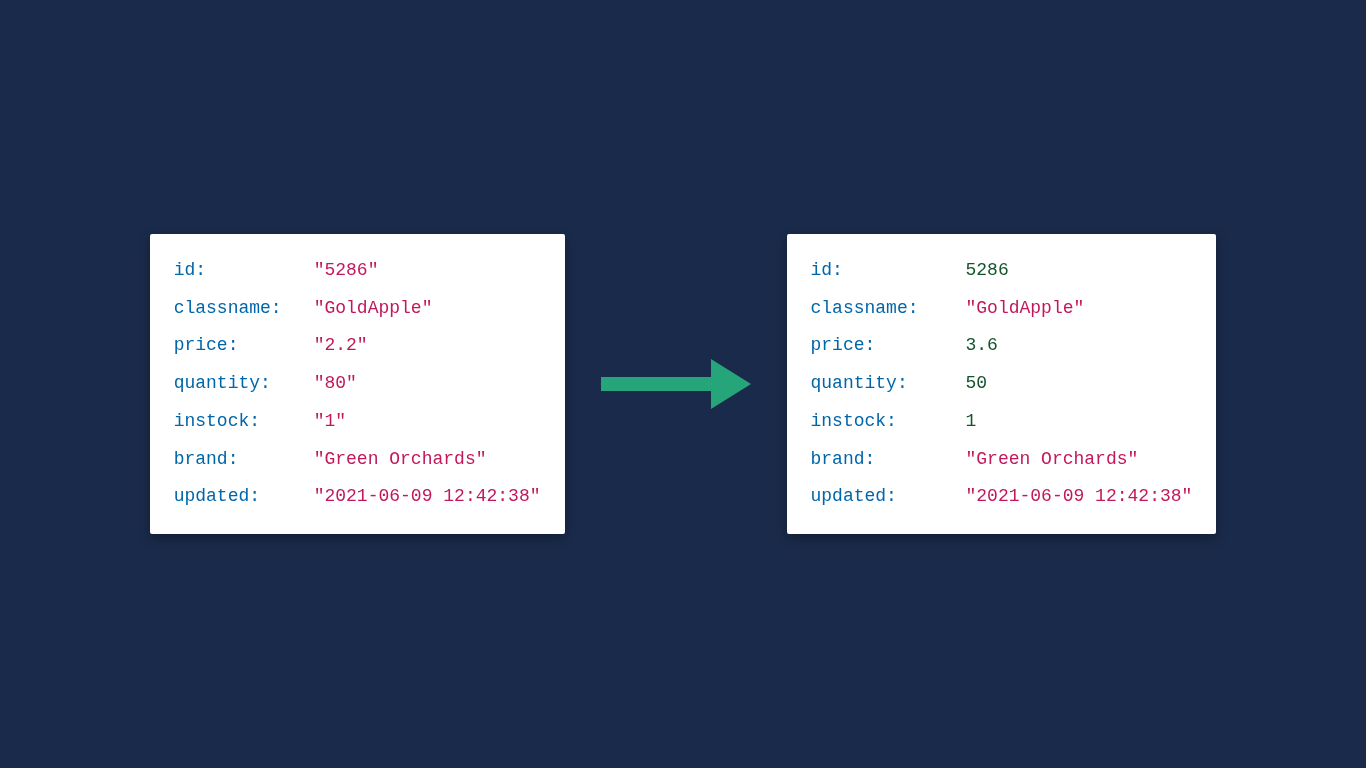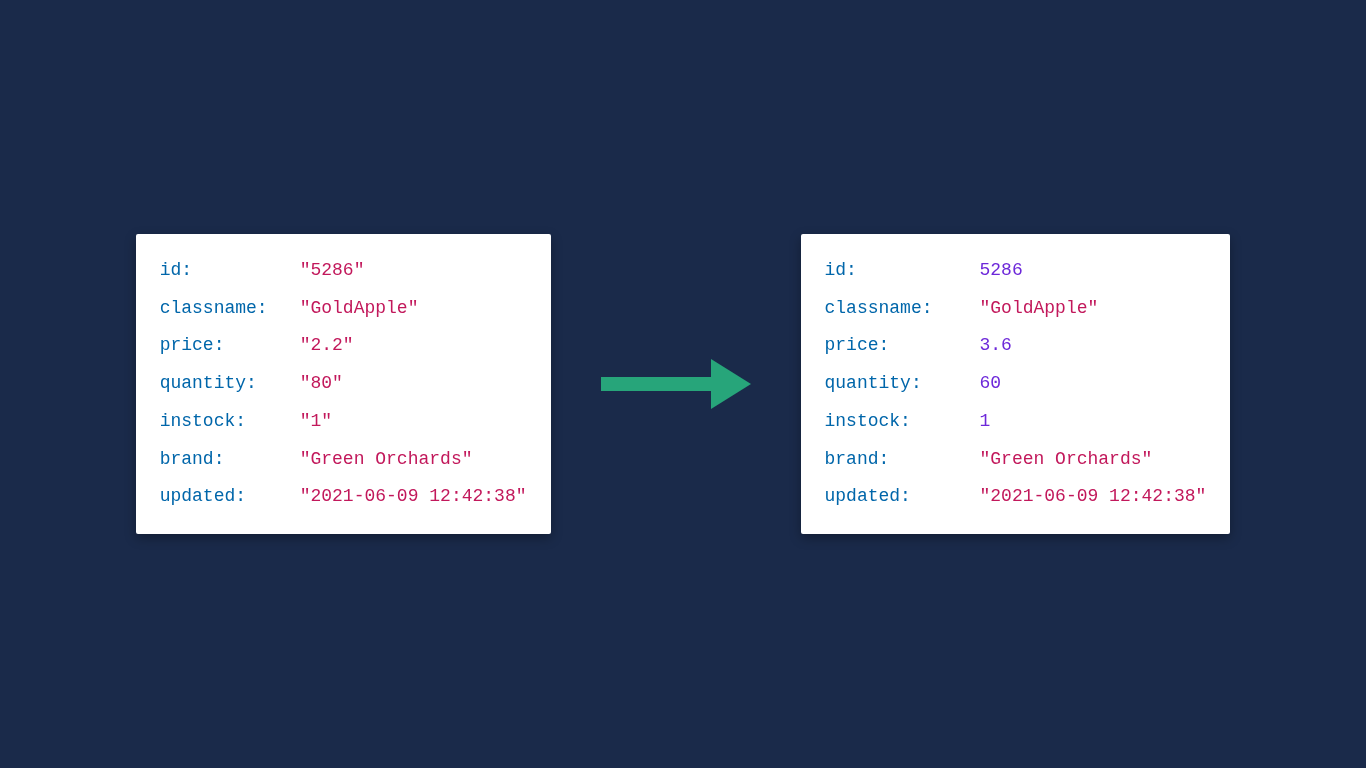--- a/index.html
+++ b/index.html
@@ -9,21 +9,21 @@
       height: 768px;
       display: flex;
       align-items: center;
       justify-content: center;
       font-family: 'Consolas', 'Monaco', 'Courier New', monospace;
     }
     .container {
       display: flex;
       align-items: center;
       justify-content: center;
-      gap: 50px;
+      gap: 36px;
     }
     .code-box {
       background: #ffffff;
       padding: 18px 24px;
       box-shadow: 0 4px 12px rgba(0,0,0,0.3);
       border-radius: 2px;
     }
     .code-row {
       display: flex;
       line-height: 2.1;
@@ -36,21 +36,21 @@
     }
     .key-wide {
       color: #0066aa;
       width: 155px;
       flex-shrink: 0;
     }
     .val-string {
       color: #c2185b;
     }
     .val-number {
-      color: #6d28d9;
+      color: #14532d;
     }
     .arrow {
       display: flex;
       align-items: center;
       justify-content: center;
     }
   </style>
 </head>
 <body>
 
@@ -102,21 +102,21 @@
     <div class="code-row">
       <span class="key-wide">classname:</span>
       <span class="val-string">"GoldApple"</span>
     </div>
     <div class="code-row">
       <span class="key-wide">price:</span>
       <span class="val-number">3.6</span>
     </div>
     <div class="code-row">
       <span class="key-wide">quantity:</span>
-      <span class="val-number">60</span>
+      <span class="val-number">50</span>
     </div>
     <div class="code-row">
       <span class="key-wide">instock:</span>
       <span class="val-number">1</span>
     </div>
     <div class="code-row">
       <span class="key-wide">brand:</span>
       <span class="val-string">"Green Orchards"</span>
     </div>
     <div class="code-row">

